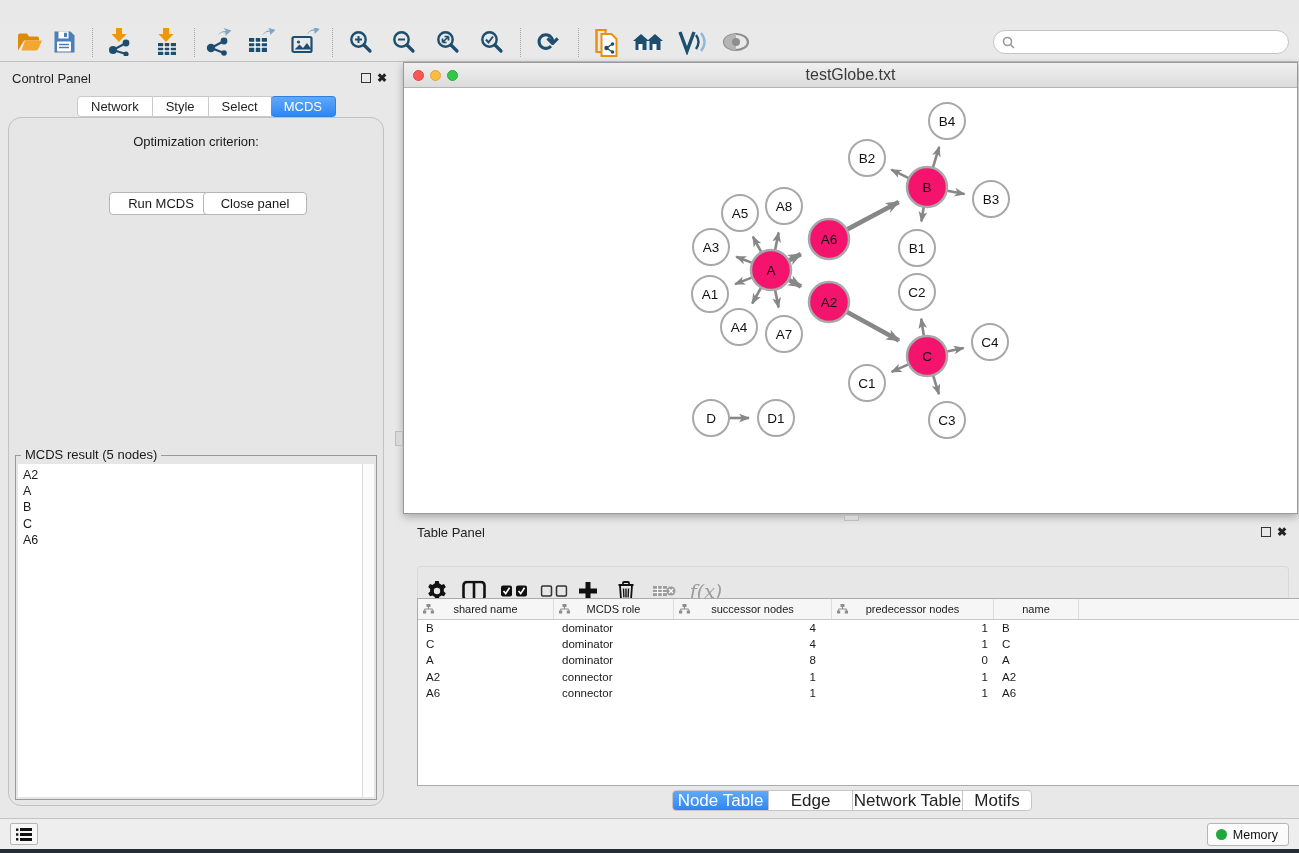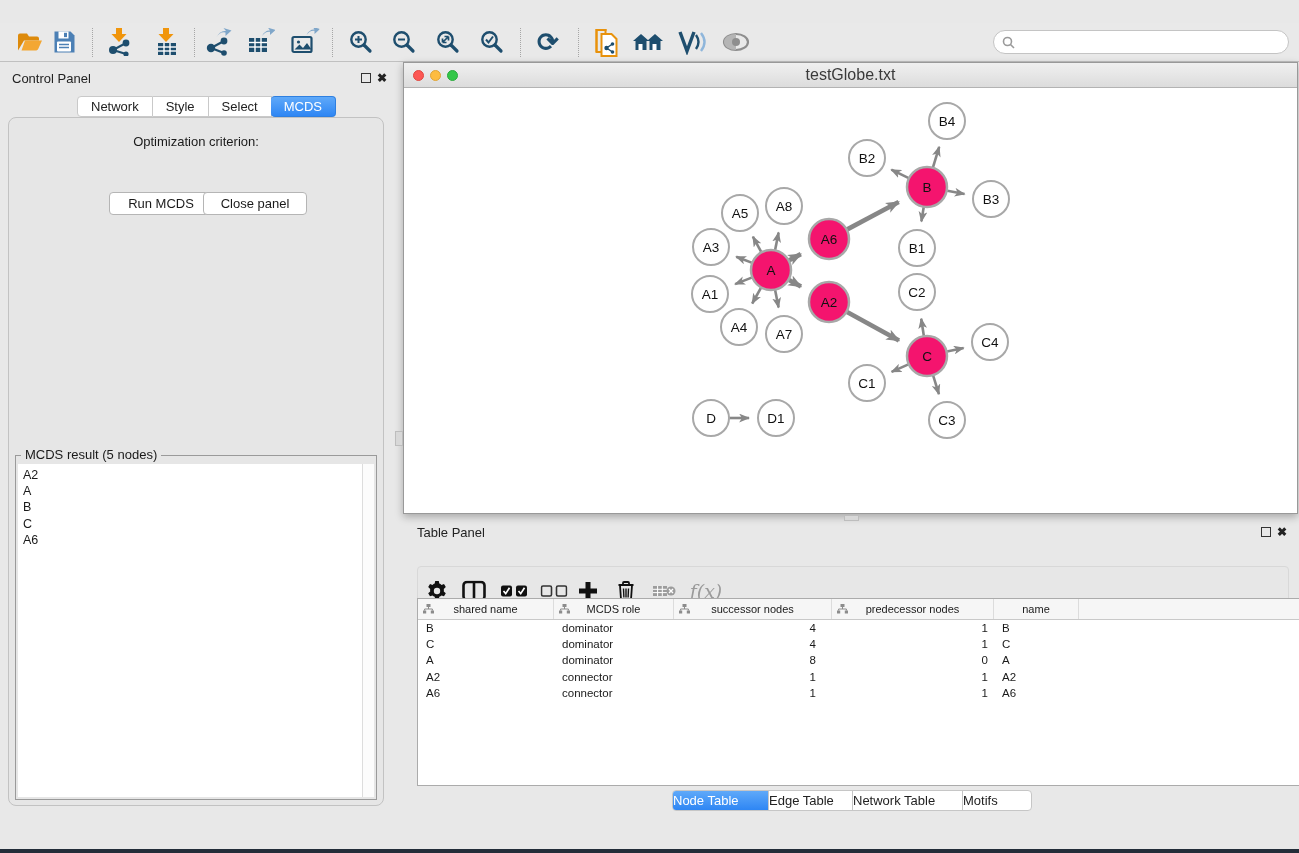--- a/index.html
+++ b/index.html
@@ -33,21 +33,21 @@
   .cp-title { position:absolute; left:12px; top:71px; font-size:13px; color:#222; }
   .float-btn { position:absolute; width:10px; height:10px; border:1.5px solid #333; display:inline-block; }
   .close-btn { position:absolute; font-size:12px; font-weight:bold; color:#222; line-height:10px; }
   .cp-tabs { position:absolute; left:77px; top:96px; display:flex; }
   .cp-tab { height:21px; line-height:19px; font-size:13px; padding:0 13px; background:#FFF;
     border:1px solid #C9C9C9; border-left:none; color:#222; }
   .cp-tab:first-child { border-left:1px solid #C9C9C9; border-radius:4px 0 0 4px; }
   .cp-tab.sel { background:linear-gradient(#5FA9F9,#2E86F4); color:#FFF; border-color:#2E7FE0;
     border-radius:4px; margin-left:-1px; }
   .cp-body { position:absolute; left:8px; top:117px; width:376px; height:689px;
-    border:1px solid #C2C2C2; border-radius:8px; background:#E6E6E6; }
+    border:1px solid #C2C2C2; border-radius:13px; background:#E6E6E6; }
   .opt-label { position:absolute; left:0; right:0; top:16px; text-align:center; font-size:13px; }
   .dropdown { position:absolute; left:34px; top:40px; width:312px; height:24px; background:#FFF;
     border:1px solid #ABABAB; border-radius:4px; font-size:13px; line-height:22px; padding-left:10px; }
   .dd-step { position:absolute; right:1px; top:1px; width:20px; height:20px; border-radius:3px;
     background:linear-gradient(#71B3F9,#2E7FF0); color:#fff; font-size:7px; line-height:9px;
     text-align:center; padding-top:2px; }
   .cp-btn { position:absolute; top:74px; height:23px; background:#FFF; border:1px solid #B5B5B5;
     border-radius:4px; font-size:13px; text-align:center; line-height:21px; }
   .fieldset { position:absolute; left:6px; top:337px; width:362px; height:345px;
     border:1px solid #9A9A9A; }
@@ -81,21 +81,21 @@
   .tbl-head { display:flex; height:21px; background:#F6F6F6; border-bottom:1px solid #C9C9C9;
     font-size:11px; }
   .th { position:relative; border-right:1px solid #DCDCDC; display:flex; align-items:center;
     justify-content:center; }
   .th .hicon { position:absolute; left:5px; top:5px; }
   .tbl-rows { font-size:11.5px; }
   .tr { display:flex; height:16.2px; line-height:16.2px; }
   .td { overflow:hidden; white-space:nowrap; }
   .seg-tabs { position:absolute; left:672px; top:790px; display:flex; height:21px;
     border:1px solid #C6C6C6; border-radius:4px; background:#FFF; overflow:hidden; }
-  .seg-tab { font-size:13px; line-height:19px; text-align:left; border-right:1px solid #C6C6C6;
+  .seg-tab { font-size:17px; line-height:19px; text-align:center; border-right:1px solid #C6C6C6;
     color:#222; }
   .seg-tab:last-child { border-right:none; }
   .seg-tab.sel { background:linear-gradient(#5FA9F9,#2E86F4); color:#FFF; }
   
   .statusbar { position:absolute; left:0; right:0; top:818px; height:31px; background:#EEE;
     border-top:1px solid #C4C4C4; }
   .list-btn { position:absolute; left:10px; top:4px; width:28px; height:22px; background:#F7F7F7;
     border:1px solid #B5B5B5; border-radius:2px; display:flex; align-items:center; justify-content:center; }
   .mem-btn { position:absolute; right:10px; top:4px; height:23px; padding:0 10px 0 8px;
     background:#FBFBFB; border:1px solid #B5B5B5; border-radius:3px; display:flex;
@@ -551,15 +551,33 @@
       </div>
   </div>
 
   <div class="seg-tabs">
     <span class="seg-tab sel" style="width:96px">Node Table</span>
     <span class="seg-tab" style="width:84px">Edge Table</span>
     <span class="seg-tab" style="width:110px">Network Table</span>
     <span class="seg-tab" style="width:68px">Motifs</span>
   </div>
 
+  <div class="statusbar">
+    <span class="list-btn">
+      <svg width="16" height="13" viewBox="0 0 16 13">
+          <g fill="#111">
+            <rect x="0" y="0.5" width="2.4" height="2.4"></rect>
+            <rect x="4" y="0" width="12" height="3"></rect>
+            <rect x="0" y="5.3" width="2.4" height="2.4"></rect>
+            <rect x="4" y="5" width="12" height="3"></rect>
+            <rect x="0" y="10.1" width="2.4" height="2.4"></rect>
+            <rect x="4" y="10" width="12" height="3"></rect>
+          </g>
+        </svg>
+    </span>
+    <span class="mem-btn">
+      <span class="mem-dot"></span>
+      <span>Memory</span>
+    </span>
+  </div>
   <div class="desktop-strip"></div>
 
 </div>
 
 </body></html>

